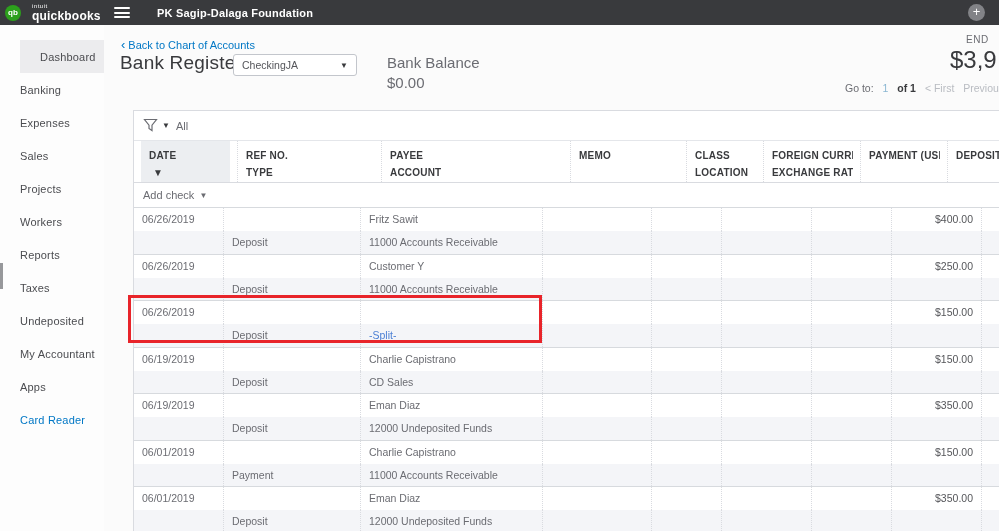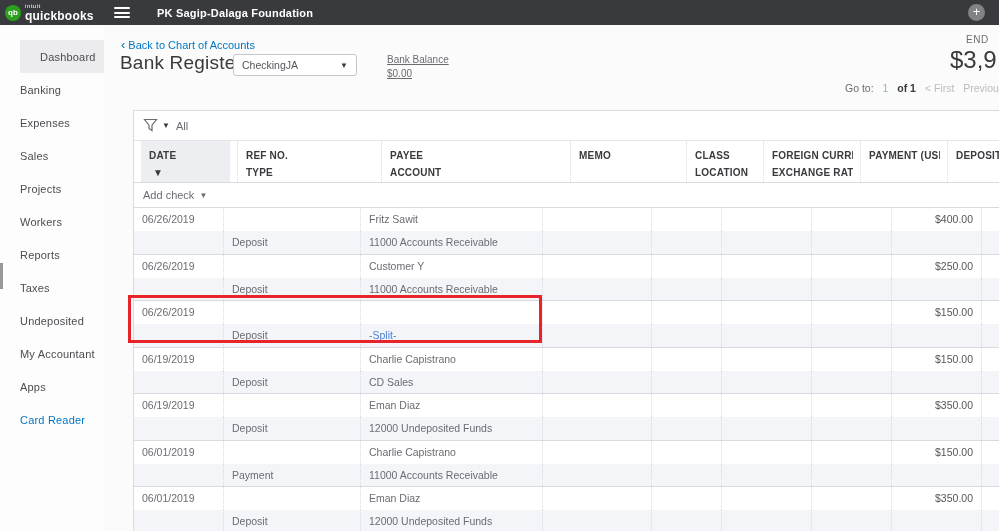--- a/index.html
+++ b/index.html
@@ -2,21 +2,21 @@
 <html><head>
 <meta charset="utf-8">
 <style>
   * { margin:0; padding:0; box-sizing:border-box; }
   html,body { width:999px; height:531px; overflow:hidden; position:relative;
     font-family:"Liberation Sans", sans-serif; background:#ffffff; color:#393a3d; }
 
   
   .navbar { position:absolute; left:0; top:0; width:999px; height:25px;
     background:#393a3d; display:flex; align-items:center; }
-  .brand { display:flex; align-items:center; gap:4px; padding-left:5px; width:104px; }
+  .brand { display:flex; align-items:center; gap:11px; padding-left:5px; width:104px; }
   .qb-circle { width:16px; height:16px; border-radius:50%; background:#2ca01c;
     color:#fff; font-size:8px; font-weight:bold; display:flex; align-items:center; justify-content:center; }
   .brand-text { color:#fff; line-height:1; }
   .brand-text .intuit { display:block; font-size:6px; letter-spacing:.5px; margin-bottom:1px; }
   .brand-text .qbooks { display:block; font-size:12px; font-weight:bold; letter-spacing:.2px; }
   .hamburger { width:16px; height:11px; margin-left:10px; display:flex; flex-direction:column;
     justify-content:space-between; cursor:pointer; }
   .hamburger span { display:block; height:2px; background:#fff; border-radius:1px; }
   .nav-company { color:#fff; font-size:11px; font-weight:bold; margin-left:12px; letter-spacing:.2px;padding-left:15px; }
   .nav-right { margin-left:auto; margin-right:14px; display:flex; align-items:center; }
@@ -33,21 +33,21 @@
 
   
   .main { position:absolute; left:104px; top:25px; width:895px; height:506px; background:#fbfbfb; }
   .back-link { position:absolute; left:17px; top:12px; font-size:11px; color:#0077c5; cursor:pointer; }
   .back-link .chev { font-size:13px; margin-right:3px; }
   .page-title { position:absolute; left:16px; top:27px; font-size:19px; color:#393a3d; letter-spacing:.2px; }
   .account-select { position:absolute; left:129px; top:29px; width:124px; height:22px; background:#fff;
     border:1px solid #c3c6cc; border-radius:3px; font-size:10.5px; color:#54555a;
     display:flex; align-items:center; padding:0 8px; cursor:pointer; }
   .account-select .caret { margin-left:auto; font-size:8px; color:#393a3d; }
-  .bank-balance { position:absolute; left:283px; top:28px; font-size:10px; color:#6b6c72; line-height:1.35;text-decoration:underline; }
+  .bank-balance { position:absolute; left:283px; top:28px; font-size:15px; color:#6b6c72; line-height:1.35; }
   .ending-label { position:absolute; left:862px; top:9px; font-size:10px; color:#6b6c72;
     letter-spacing:.5px; white-space:nowrap; }
   .ending-value { position:absolute; left:846px; top:21px; font-size:24px; color:#393a3d;
     white-space:nowrap; font-weight:400; }
   .pagination { position:absolute; left:741px; top:57px; font-size:10.5px; white-space:nowrap; color:#6b6c72; }
   .pagination span { margin-right:6px; }
   .pg-page { color:#8ab6d2; cursor:pointer; }
   .pg-of { color:#393a3d; font-weight:bold; }
   .pg-disabled { color:#b9bcc2; cursor:default; }
 

